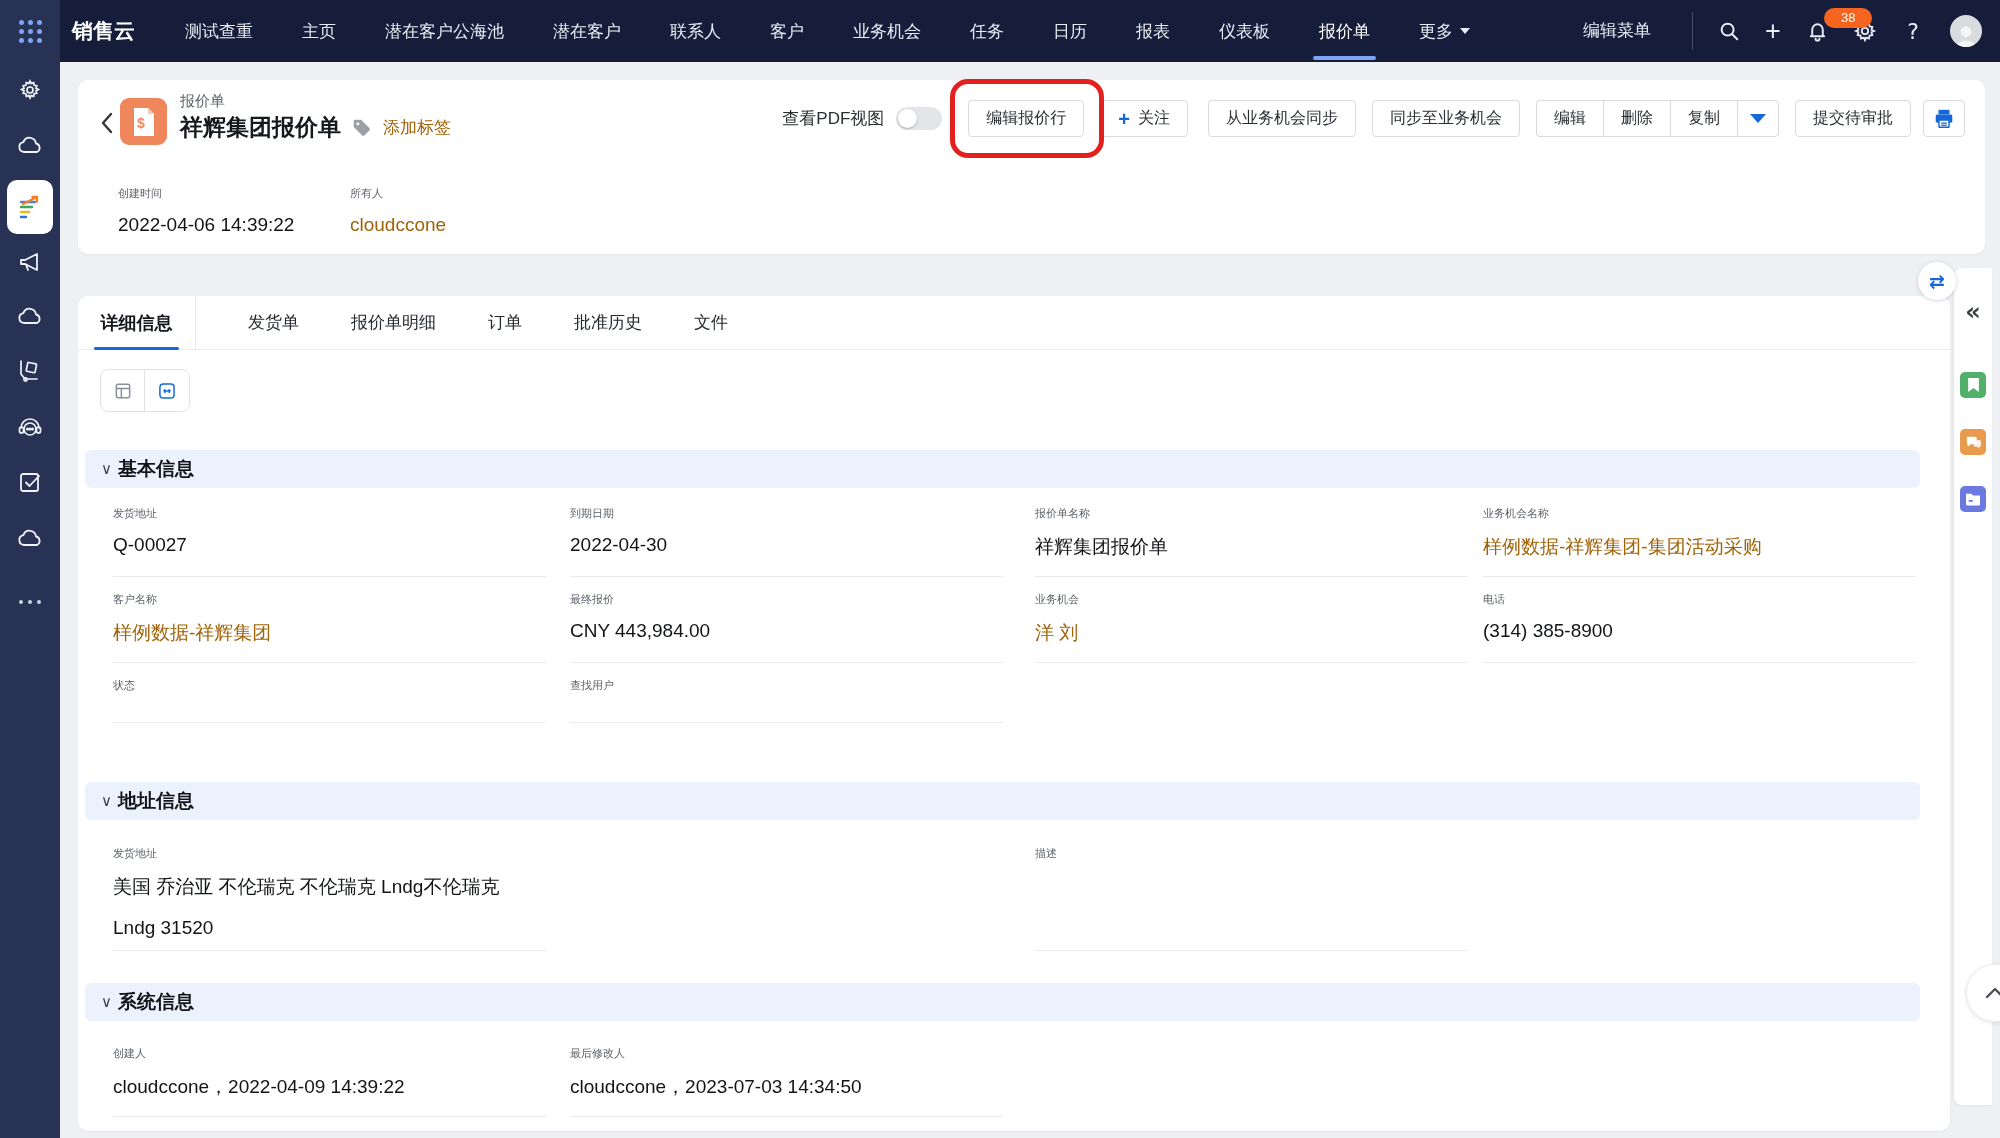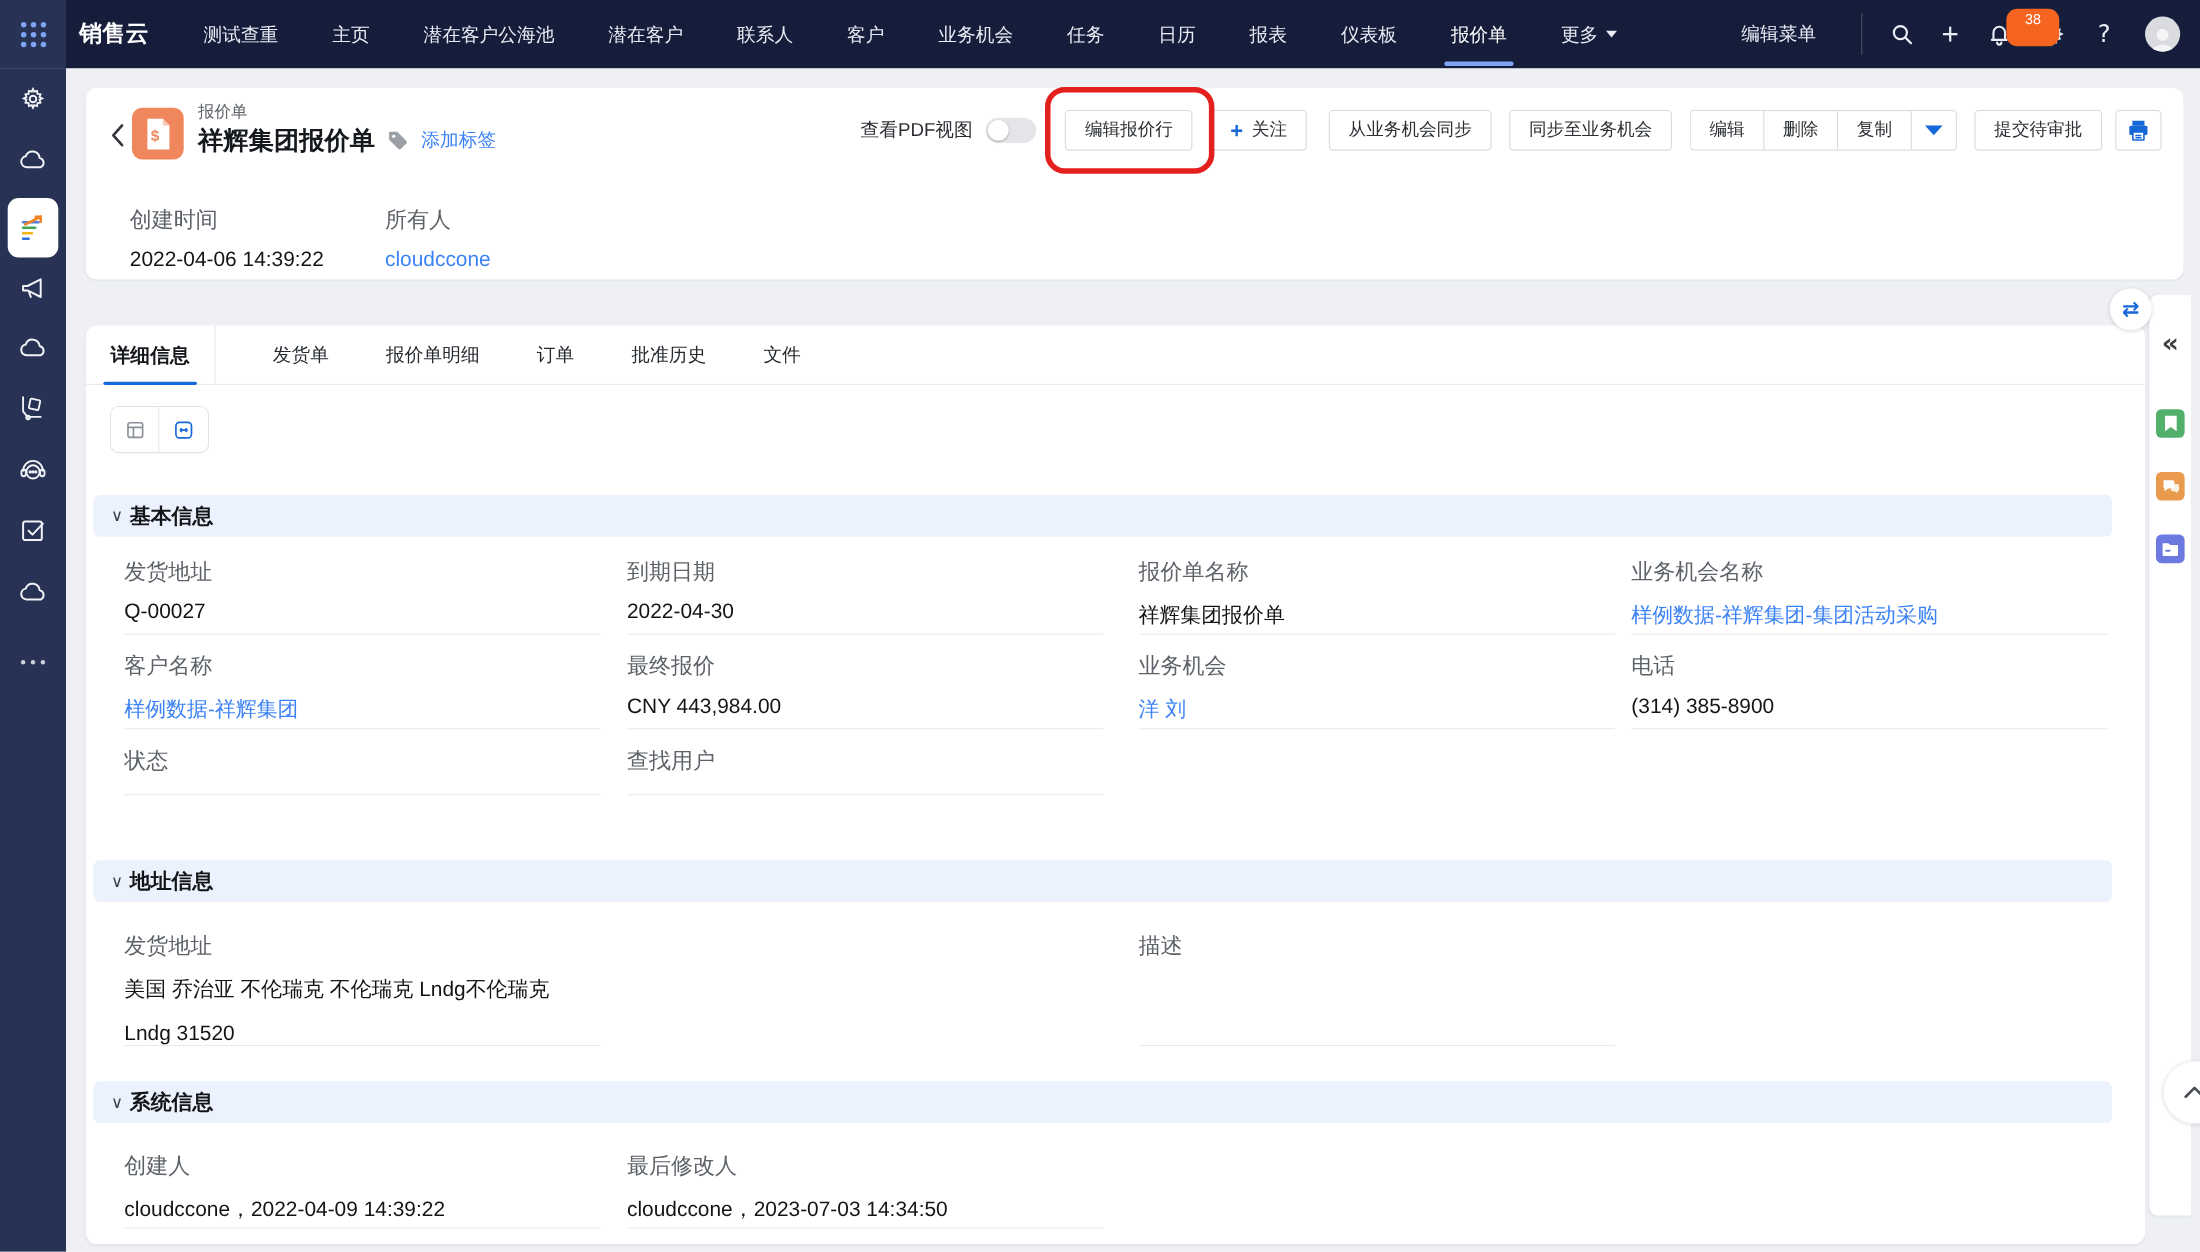--- a/index.html
+++ b/index.html
@@ -18,42 +18,42 @@
   .nav-item { color:#e9ecf4; font-size:17px; white-space:nowrap; cursor:pointer; }
   .nav-item-active { position:relative; color:#ffffff; }
   .nav-item-active::after { content:""; position:absolute; left:-6px; right:-6px; bottom:-17px; height:4px; border-radius:2px; background:#7da4f5; }
   .nav-more { display:flex; align-items:center; gap:7px; }
   .caret-down-white { width:0; height:0; border-left:5px solid transparent; border-right:5px solid transparent; border-top:6px solid #e9ecf4; }
   .nav-edit-menu { position:absolute; left:1583px; top:0; height:62px; line-height:62px; color:#e9ecf4; font-size:17px; cursor:pointer; }
   .nav-divider { position:absolute; left:1692px; top:12px; width:1px; height:38px; background:rgba(255,255,255,.22); }
   .nav-icon { position:absolute; top:0; height:62px; display:flex; align-items:center; justify-content:center; width:34px; color:#e9ecf4; cursor:pointer; }
   .nav-plus { font-size:27px; font-weight:300; }
   .nav-help { font-size:22px; font-family:"DejaVu Sans",sans-serif; }
-  .badge { position:absolute; left:1824px; top:8px; min-width:22px; height:34px; padding:0 17px; border-radius:10px; background:#f5651f; color:#fff; font-size:13px; line-height:20px; text-align:center; z-index:2; }
+  .badge { position:absolute; left:1824px; top:8px; min-width:22px; height:20px; padding:0 17px; border-radius:10px; background:#f5651f; color:#fff; font-size:13px; line-height:20px; text-align:center; z-index:2; }
   .avatar { position:absolute; left:1950px; top:15px; width:32px; height:32px; border-radius:50%; background:#d9dbdf; overflow:hidden; display:flex; align-items:flex-end; justify-content:center; }
   
   .sidebar { position:absolute; left:0; top:62px; width:60px; height:1076px; background:#283254; z-index:25; }
   .side-ico { position:absolute; left:17px; width:26px; height:26px; display:flex; align-items:center; justify-content:center; cursor:pointer; }
   .side-tile { position:absolute; left:7px; top:118px; width:46px; height:54px; background:#ffffff; border-radius:10px; display:flex; align-items:center; justify-content:center; cursor:pointer; }
   .side-dots { position:absolute; left:0; top:538px; width:60px; display:flex; justify-content:center; gap:5px; cursor:pointer; }
   .side-dots i { width:4px; height:4px; border-radius:50%; background:#cdd2de; }
   
   .card { position:absolute; background:#fff; border-radius:10px; box-shadow:0 1px 2px rgba(20,30,60,.05); }
   .header-card { left:78px; top:80px; width:1907px; height:174px; }
   .tabs-card { left:78px; top:270px; width:1872px; height:835px;margin-top:26px; }
   
   .back-btn { position:absolute; left:16px; top:28px; width:26px; height:30px; display:flex; align-items:center; justify-content:center; cursor:pointer; }
   .record-icon { position:absolute; left:42px; top:18px; width:47px; height:47px; border-radius:9px; background:#f0875c; display:flex; align-items:center; justify-content:center; }
   .record-type { position:absolute; left:102px; top:12px; font-size:15px; color:#5d6269; }
   .title-row { position:absolute; left:102px; top:32px; display:flex; align-items:center; gap:10px; }
   .page-title { font-size:23px; font-weight:bold; color:#15181c; white-space:nowrap; }
-  .link { color:#3b82f6; cursor:pointer; text-decoration:none; }
+  .link { color:#a16207; cursor:pointer; text-decoration:none; }
   .add-tag { font-size:17px; }
   .summary-block { position:absolute; top:106px; }
-  .f-label { font-size:20px; color:#5d6269; }
+  .f-label { font-size:11px; color:#5d6269; }
   .f-value { margin-top:13px; font-size:19px; color:#121417; white-space:nowrap; }
   
   .actions { position:absolute; right:20px; top:20px; display:flex; align-items:center; }
   .btn { height:37px; padding:0 17px; background:#fff; border:1px solid #d8dade; border-radius:4px; font-size:16px; color:#2b2f33; display:inline-flex; align-items:center; justify-content:center; gap:8px; white-space:nowrap; cursor:pointer; }
   .toggle { width:46px; height:23px; border-radius:12px; background:#e3e5e8; position:relative; margin-left:12px; cursor:pointer; }
   .toggle .knob { position:absolute; left:2px; top:2px; width:19px; height:19px; border-radius:50%; background:#fff; box-shadow:0 1px 2px rgba(0,0,0,.25); }
   .pdf-label { font-size:17px; color:#2b2f33; }
   .plus-blue { color:#1668d9; font-size:20px; font-weight:bold; line-height:1; }
   .btn-group { display:inline-flex; }
   .btn-group .btn { border-radius:0; border-right:none;text-align:center; }

